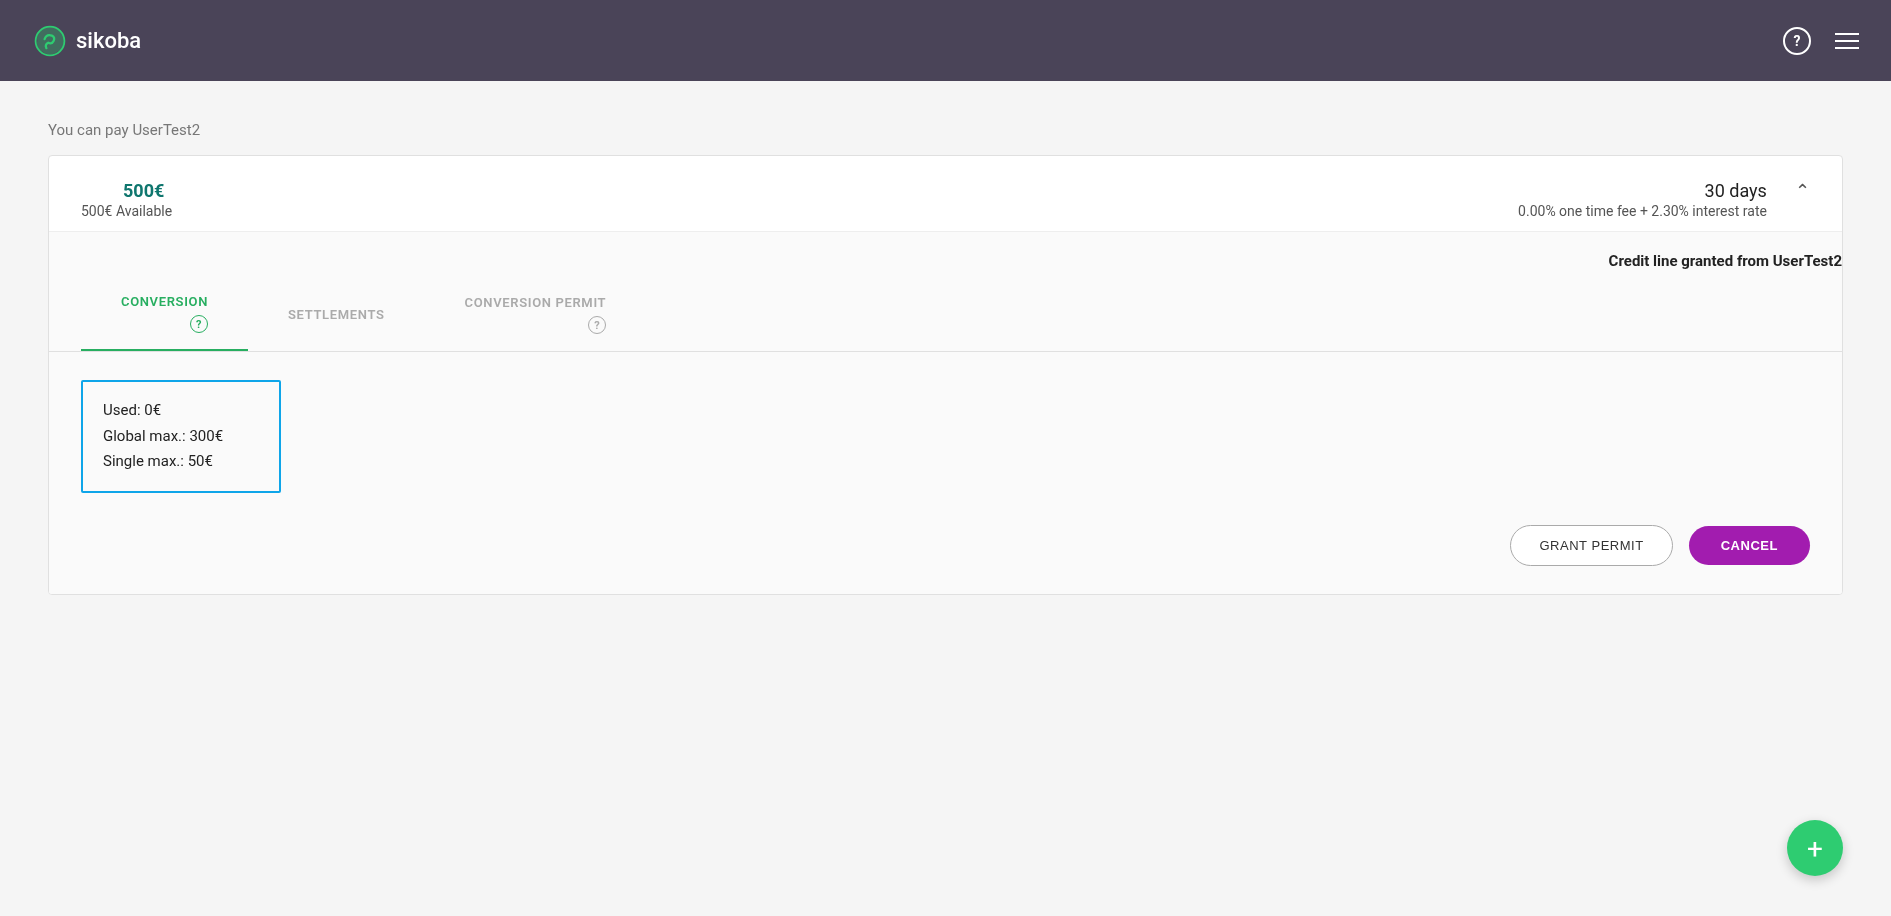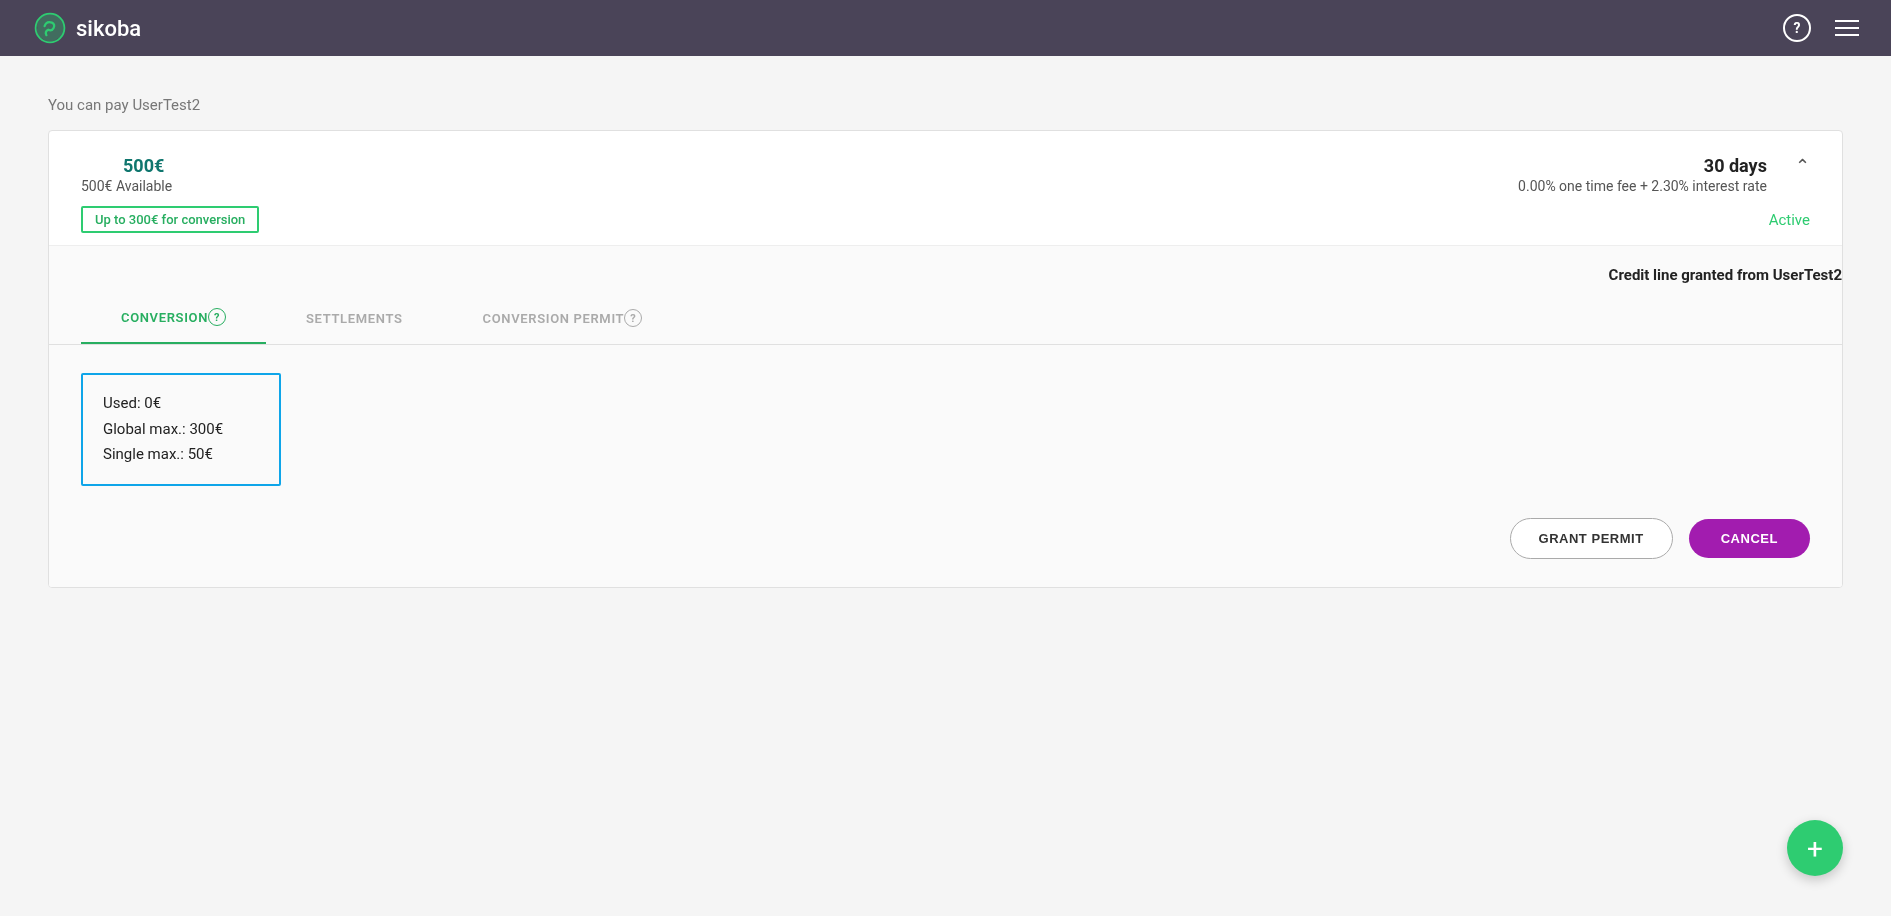--- a/index.html
+++ b/index.html
@@ -6,21 +6,21 @@
     body {
       font-family: -apple-system, BlinkMacSystemFont, 'Segoe UI', Roboto, sans-serif;
       background: #f5f5f5;
       min-height: 916px;
       width: 1891px;
     }
 
     
     .header {
       background: #4a4458;
-      height: 56px;
+      height: 81px;
       display: flex;
       align-items: center;
       justify-content: space-between;
       padding: 0 32px;
     }
     .header-logo {
       display: flex;
       align-items: center;
       gap: 8px;
       color: white;
@@ -117,21 +117,21 @@
     .card-header-left .available {
       font-size: 14px;
       color: #555;
       margin-top: 2px;
     }
     .card-header-right {
       text-align: right;
     }
     .card-header-right .days {
       font-size: 18px;
-      font-weight: 700;
+      font-weight: 400;
       color: #222;
     }
     .card-header-right .fee-info {
       font-size: 14px;
       color: #555;
       margin-top: 2px;
     }
     .card-header-right .chevron {
       float: right;
       font-size: 18px;
@@ -186,21 +186,23 @@
     }
     .tab {
       padding: 16px 40px;
       font-size: 13px;
       font-weight: 600;
       color: #aaa;
       cursor: pointer;
       letter-spacing: 0.05em;
       position: relative;
       display: flex;
-      align-items: center;
+      align-items: flex-end;
+      gap: 6px;
+      flex-direction: column;
     }
     .tab.active {
       color: #27ae60;
       border-bottom: 2.5px solid #27ae60;
     }
     .tab-help {
       width: 18px;
       height: 18px;
       border-radius: 50%;
       border: 1.5px solid currentColor;
@@ -237,21 +239,21 @@
       align-items: center;
       gap: 16px;
       padding: 0 32px 28px 32px;
     }
     .btn-grant {
       border: 1.5px solid #aaa;
       background: white;
       border-radius: 50px;
       padding: 12px 28px;
       font-size: 13px;
-      font-weight: 700;
+      font-weight: 400;
       color: #333;
       cursor: pointer;
       letter-spacing: 0.04em;
     }
     .btn-cancel {
       border: none;
       background: #a21caf;
       border-radius: 50px;
       padding: 12px 32px;
       font-size: 13px;
@@ -317,24 +319,20 @@
         <div style="display:flex;align-items:flex-start;gap:16px;">
           <div>
             <div class="days">30 days</div>
             <div class="fee-info">0.00% one time fee + 2.30% interest rate</div>
           </div>
           <div class="chevron">⌃</div>
         </div>
       </div>
     </div>
 
-    <div class="badge-row">
-      <div class="conversion-badge">Up to 300€ for conversion</div>
-      <div class="active-label">Active</div>
-    </div>
 
     <div class="card-body">
       <div class="granted-title">Credit line granted from UserTest2</div>
 
       <div class="tabs">
         <div class="tab active">
           <span>CONVERSION</span>
           <span class="tab-help">?</span>
         </div>
         <div class="tab">

